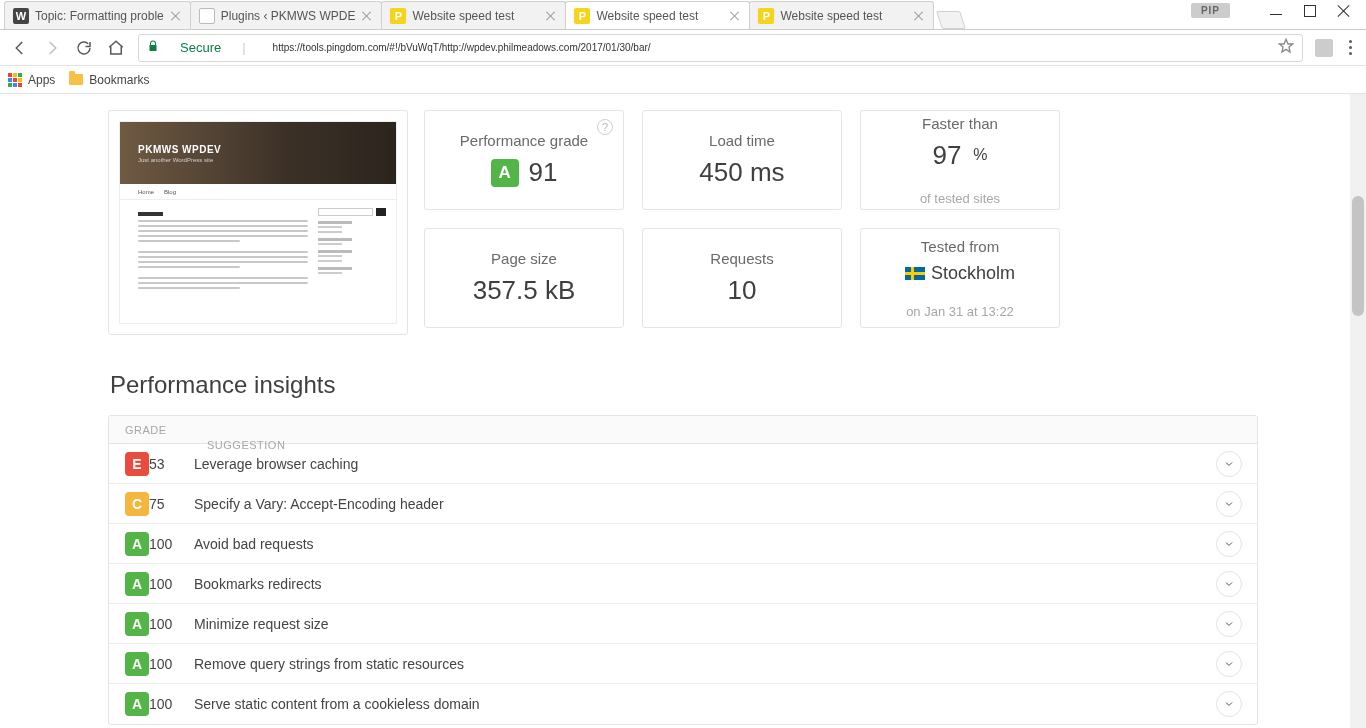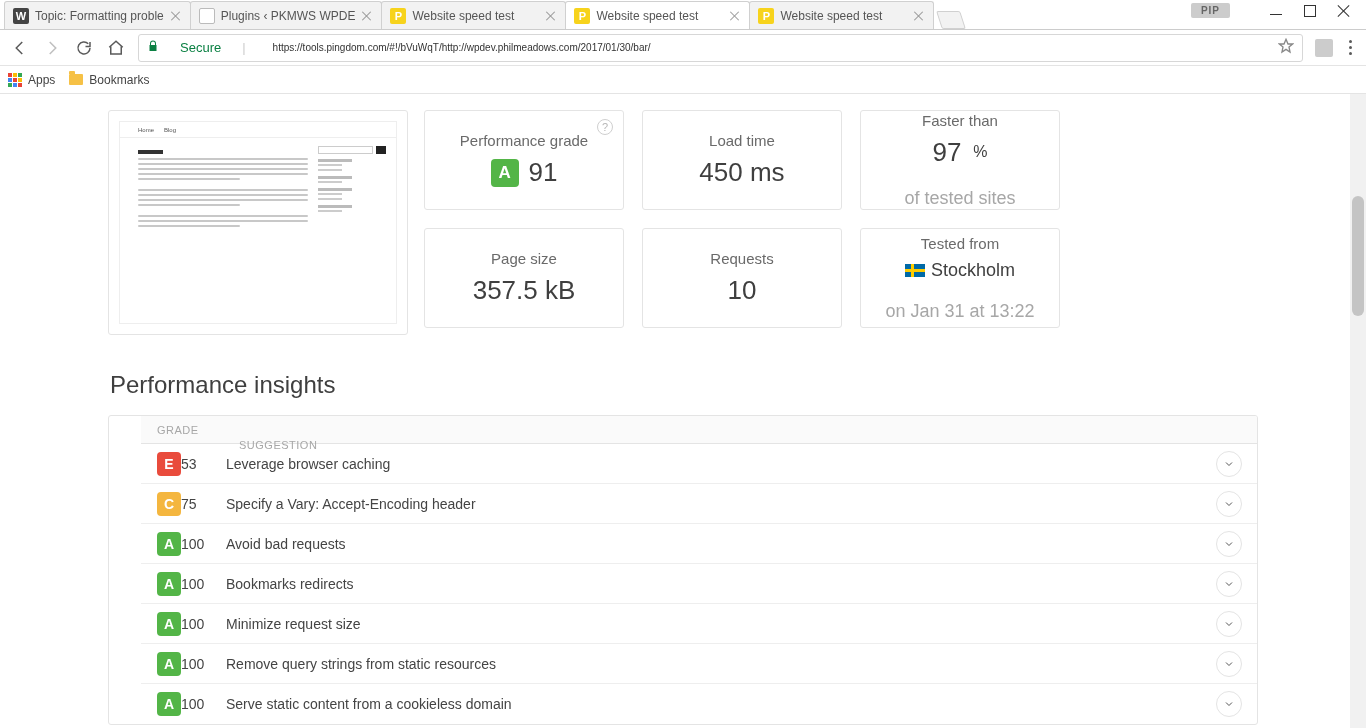--- a/index.html
+++ b/index.html
@@ -76,33 +76,33 @@
   .thumb-side .srow{ display:flex; gap:3px; margin-bottom:4px; }
   .thumb-side .sinput{ flex:1; height:8px; border:1px solid #ccc; }
   .thumb-side .sbtn{ width:10px; height:8px; background:#222; }
   .thumb-side .slabel{ height:3px; background:#bbb; margin:5px 0 2px; width:50%; }
   .thumb-side .sitem{ height:2px; background:#ccc; margin-bottom:3px; width:35%; }
 
   .cards-grid { display:grid; grid-template-columns: repeat(3, 200px); grid-template-rows: 100px 100px; gap:18px; }
   .card { border:1px solid #e4e4e4; border-radius:3px; display:flex; flex-direction:column; align-items:center; justify-content:center; position:relative; }
   .card .label { color:#6a6a6a; font-size:15px; margin-bottom:8px; }
   .card .value { font-size:26px; color:#3f3f3f; font-weight:400; display:flex; align-items:center; gap:10px; }
-  .card .sub { color:#a7a7a7; font-size:18px; margin-top:20px; }
+  .card .sub { color:#a7a7a7; font-size:13px; margin-top:20px; }
   .help-q { position:absolute; top:8px; right:10px; width:16px; height:16px; border:1px solid #cfcfcf; border-radius:50%; color:#b7b7b7; font-size:11px; display:flex; align-items:center; justify-content:center; }
   .grade-badge { width:28px; height:28px; border-radius:4px; color:#fff; font-weight:700; font-size:17px; display:flex; align-items:center; justify-content:center; }
   .g-A{ background:#53b547; } .g-C{ background:#f4b63f; } .g-E{ background:#e94b3c; }
   .pct-unit{ font-size:16px; margin-left:2px; color:#3f3f3f; }
   .flag-se{ width:20px; height:13px; background:#006aa7; position:relative; display:inline-block; margin-right:6px; }
   .flag-se::before{content:"";position:absolute;top:0;bottom:0;left:6px;width:3px;background:#fecc00;}
   .flag-se::after{content:"";position:absolute;left:0;right:0;top:5px;height:3px;background:#fecc00;}
   .tested-loc{ font-size:18px; color:#3f3f3f; display:flex; align-items:center; }
 
   
   .insights-h { font-size:24px; color:#3f3f3f; margin:36px 0 16px 2px; font-weight:400; }
-  .insights-table { border:1px solid #e4e4e4; border-radius:3px; overflow:hidden;padding-left:32px; }
+  .insights-table { border:1px solid #e4e4e4; border-radius:3px; overflow:hidden; }
   .ins-head { display:flex; align-items:center; height:28px; background:#fafafa; color:#a7a7a7; font-size:11px; letter-spacing:.5px; border-bottom:1px solid #e4e4e4; }
   .col-grade{ width:98px; padding-left:16px; }
   .col-sugg{ flex:1;margin-top:31px; }
   .ins-row { display:flex; align-items:center; height:40px; border-bottom:1px solid #eee; }
   .ins-row:last-child{ border-bottom:none; }
   .ins-grade{ width:40px; padding-left:16px; }
   .ins-score{ width:45px; color:#444; font-size:14px; }
   .ins-sugg{ flex:1; color:#444; font-size:14px; }
   .ins-expand{ width:56px; display:flex; justify-content:center; }
   .chev-btn{ width:26px; height:26px; border:1px solid #e4e4e4; border-radius:50%; display:flex; align-items:center; justify-content:center; }
@@ -219,20 +219,24 @@
     <div class="vscroll">
       <div class="vthumb"></div>
     </div>
 
     <div class="page">
 
       <div class="summary">
 
         <div class="thumb-card">
           <div class="thumb-inner">
+            <div class="thumb-hero">
+              <div class="thumb-hero-title">PKMWS WPDEV</div>
+              <div class="thumb-hero-sub">Just another WordPress site</div>
+            </div>
             <div class="thumb-nav">
               <span>Home</span>
               <span>Blog</span>
             </div>
             <div class="thumb-body">
               <div class="thumb-article">
                 <div class="h"></div>
                 <div class="line"></div>
                   <div class="line"></div>
                   <div class="line"></div>

